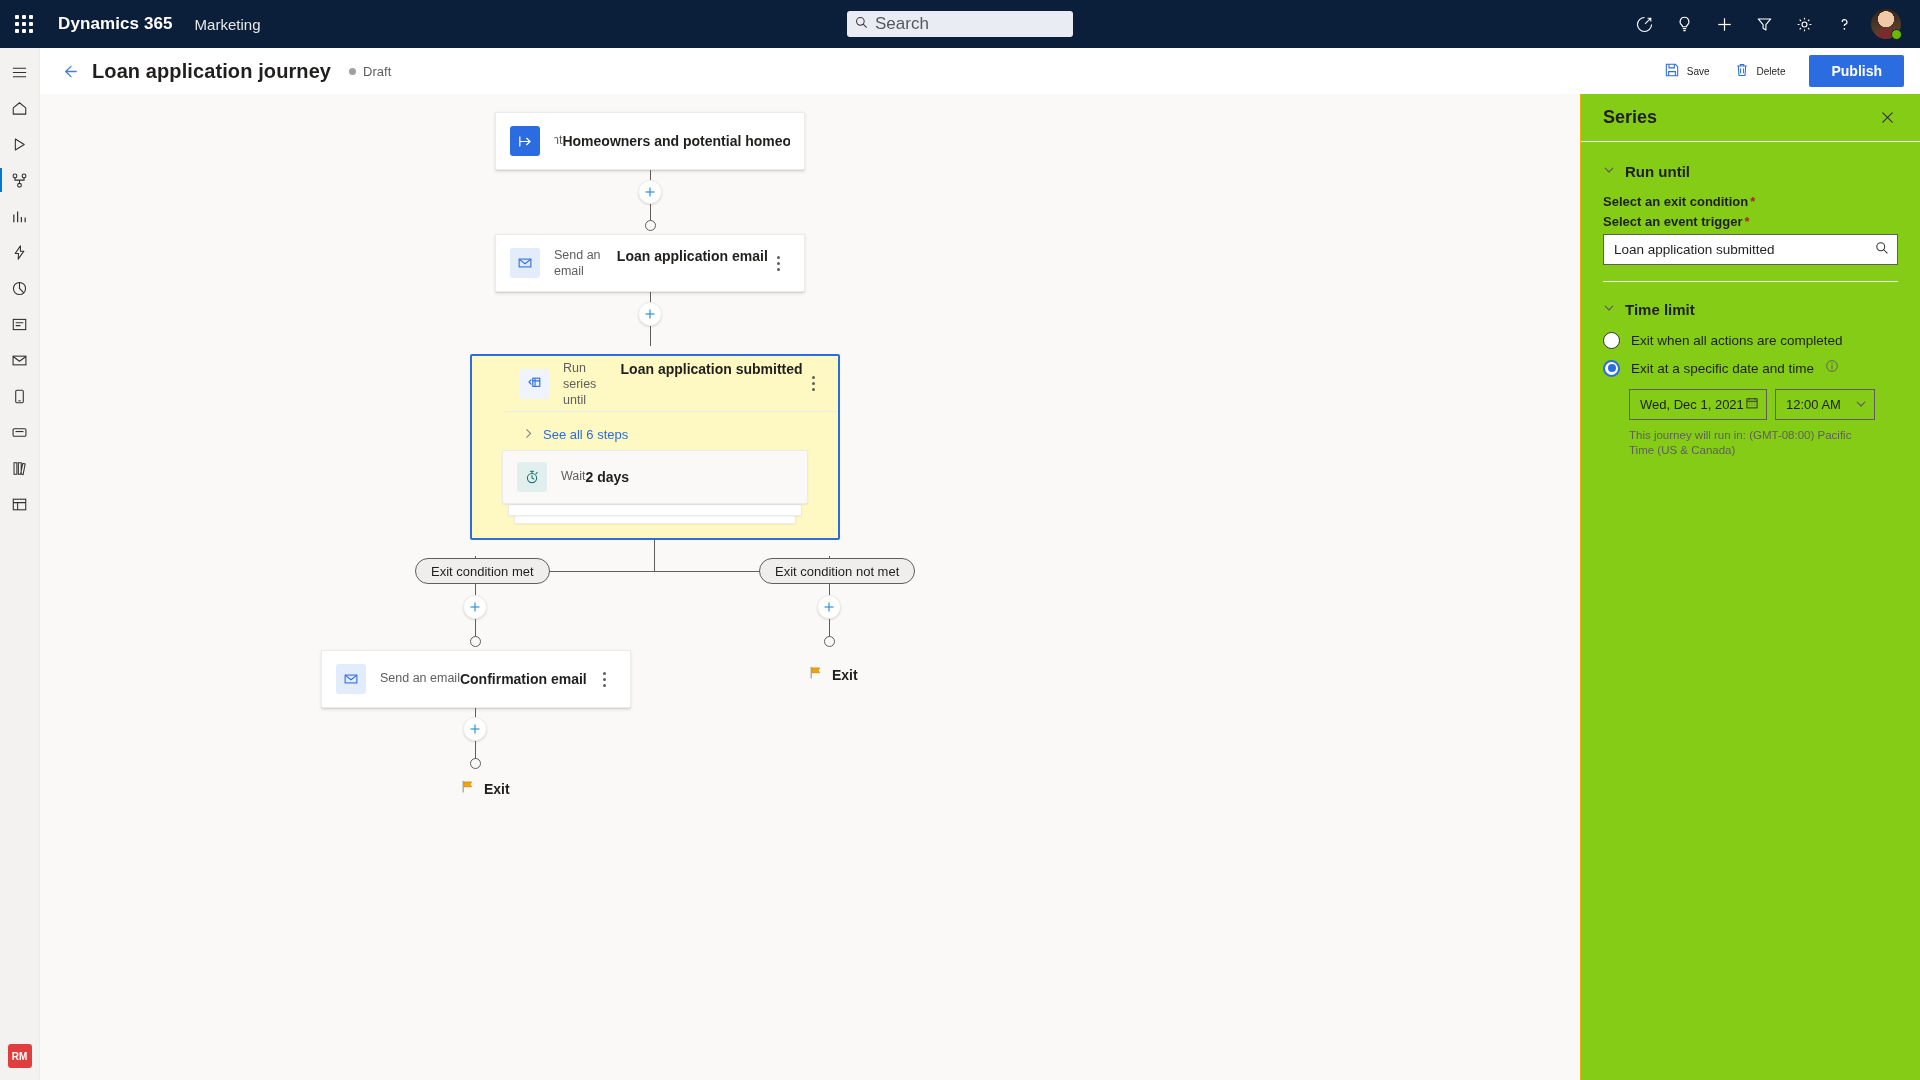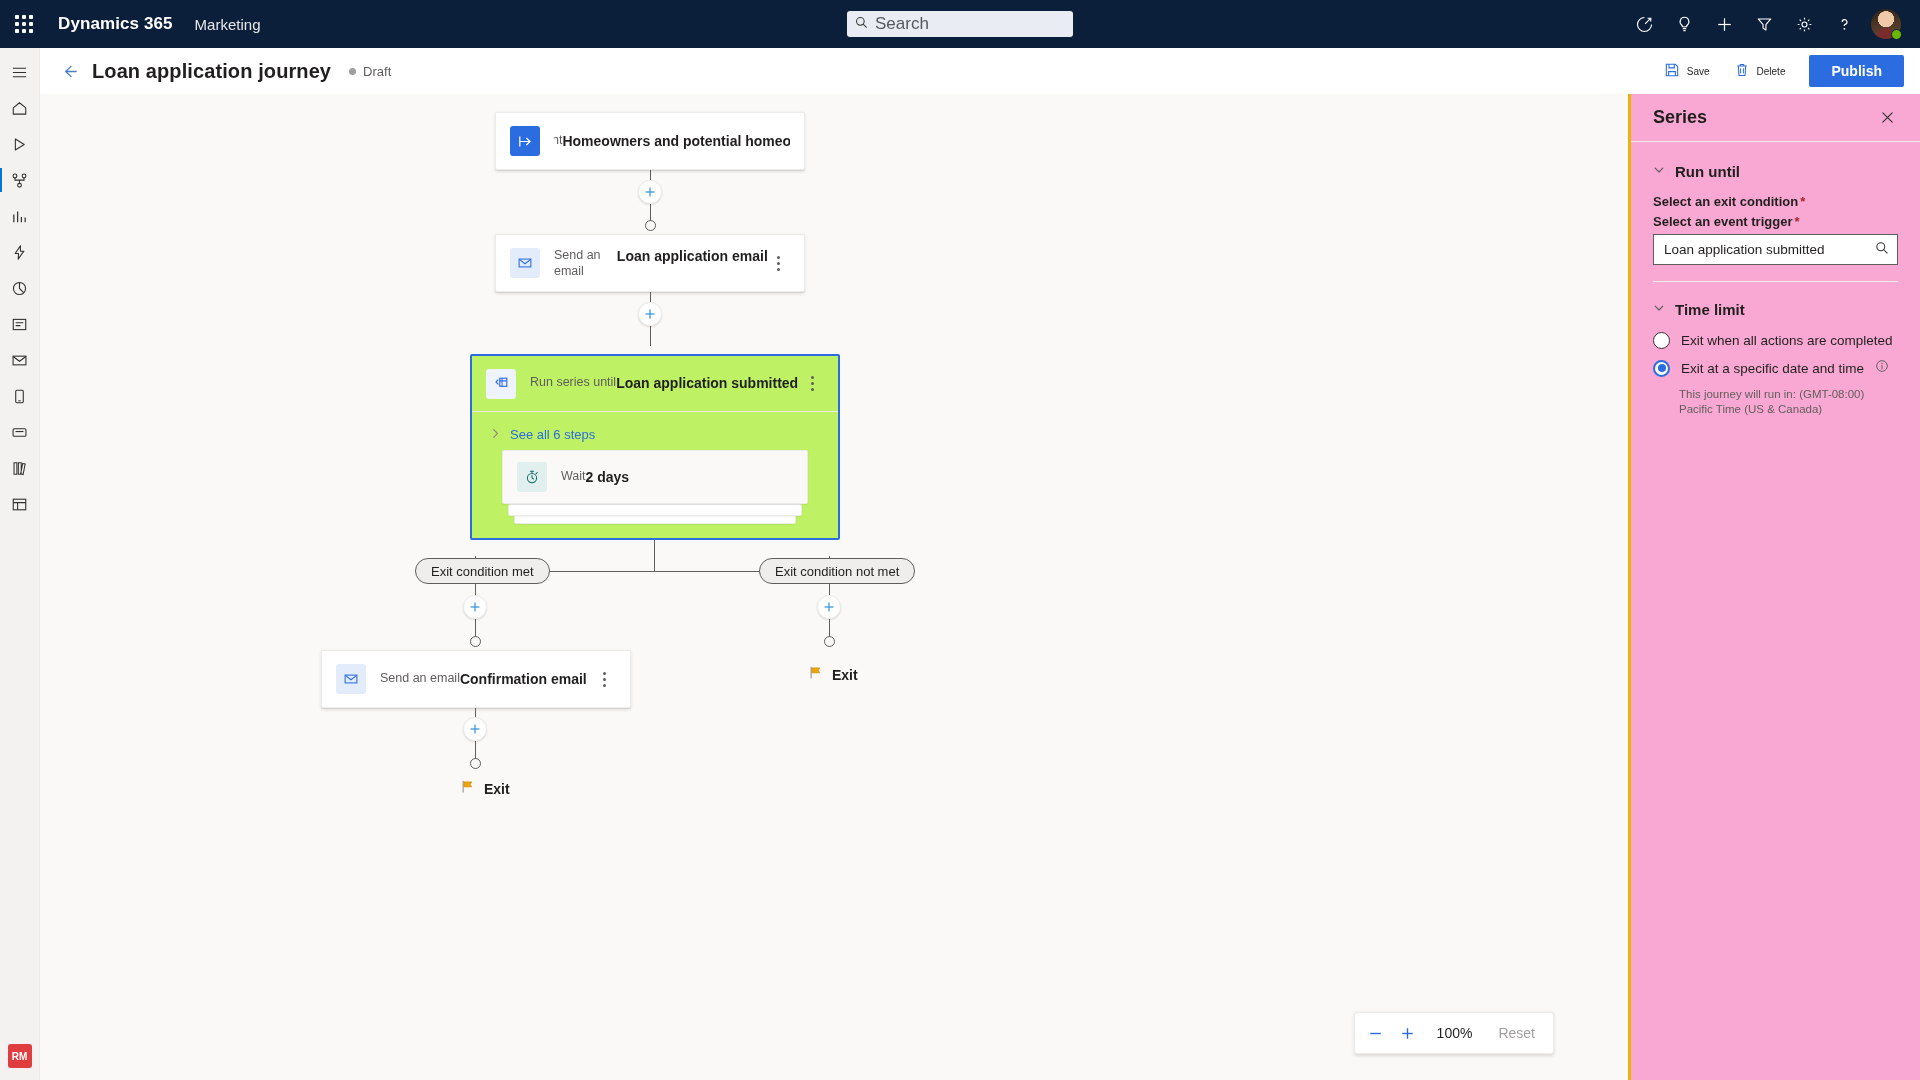--- a/index.html
+++ b/index.html
@@ -144,21 +144,21 @@
     position: absolute; width: 24px; height: 24px; border-radius: 50%; background: #fff;
     border: 1px solid #edebe9; box-shadow: 0 1px 2px rgba(0,0,0,.13);
     display: flex; align-items: center; justify-content: center; cursor: pointer; z-index: 3;
   }
   .connector-dot {
     position: absolute; width: 11px; height: 11px; border-radius: 50%;
     background: #faf9f8; border: 1.5px solid #605e5c; z-index: 3;
   }
 
   .series-box {
-    position: absolute; border: 2px solid #2b6ce0; background: #bef264; border-radius: 2px; z-index: 2;
+    position: absolute; border: 2px solid #2b6ce0; background: #fef9c3; border-radius: 2px; z-index: 2; padding-left: 33px;
   }
   .series-head { display: flex; align-items: center; height: 56px; padding: 0 14px; border-bottom: 1px solid #edebe9; cursor: pointer; }
   .series-steps { display: flex; align-items: center; gap: 9px; padding: 13px 0 10px 18px; cursor: pointer; }
   .series-steps-label { font-size: 13px; color: #2b6ce0; }
   .inner-card-stack { position: absolute; left: 30px; right: 30px; top: 94px; }
   .inner-node {
     position: relative; z-index: 3; background: #faf9f8; border: 1px solid #edebe9;
     border-radius: 2px; height: 54px; display: flex; align-items: center; padding: 0 14px;
     box-shadow: 0 1px 2px rgba(0,0,0,.07); cursor: pointer;
   }
@@ -188,22 +188,22 @@
     cursor: pointer; border-radius: 2px; border: none; background: transparent;
   }
   .zoom-level { font-size: 14px; color: #201f1e; padding: 0 12px; min-width: 54px; text-align: center; }
   .zoom-reset {
     font-size: 14px; color: #a19f9d; background: transparent; border: none; padding: 0 12px;
     height: 30px; font-family: "Liberation Sans", sans-serif; cursor: default;
   }
 
   
   .panel {
-    position: absolute; top: 94px; right: 0; bottom: 0; width: 292px;
-    background: #f9a8d4; border-left: 3px solid #eab308; z-index: 25;
+    position: absolute; top: 94px; right: 0; bottom: 0; width: 340px;
+    background: #84cc16; border-left: 1px solid #eab308; z-index: 25;
   }
   .panel-head {
     height: 48px; display: flex; align-items: center; padding: 0 18px 0 22px;
     border-bottom: 1px solid #edebe9;
   }
   .panel-title { font-size: 18px; font-weight: 600; }
   .panel-close {
     margin-left: auto; width: 30px; height: 30px; display: flex; align-items: center;
     justify-content: center; cursor: pointer; border-radius: 2px; border: none; background: transparent;
   }
@@ -594,35 +594,20 @@
         <svg width="15" height="15" viewBox="0 0 16 16">
             <path d="M3.4 2.4v11.4" stroke="#a19f9d" stroke-width="1.3" stroke-linecap="round"></path>
             <path d="M4.2 3.1h8.2l-1.6 2.6 1.6 2.6H4.2Z" fill="#f0a30a" stroke="#d18c06" stroke-width=".8" stroke-linejoin="round"></path>
           </svg>
       </span>
       <span class="exit-label">Exit</span>
     </div>
 
   </div>
 
-  <div class="zoombar">
-    <button class="zoom-icon-btn">
-      <svg width="15" height="15" viewBox="0 0 16 16">
-          <line x1="2.4" y1="8" x2="13.6" y2="8" stroke="#2b6ce0" stroke-width="1.5"></line>
-        </svg>
-    </button>
-    <button class="zoom-icon-btn">
-      <svg width="15" height="15" viewBox="0 0 16 16">
-          <line x1="8" y1="2.4" x2="8" y2="13.6" stroke="#2b6ce0" stroke-width="1.5"></line>
-          <line x1="2.4" y1="8" x2="13.6" y2="8" stroke="#2b6ce0" stroke-width="1.5"></line>
-        </svg>
-    </button>
-    <span class="zoom-level">100%</span>
-    <button class="zoom-reset">Reset</button>
-  </div>
 </div>
 
 <div class="panel">
   <div class="panel-head">
     <span class="panel-title">Series</span>
     <button class="panel-close">
       <svg width="15" height="15" viewBox="0 0 16 16">
           <path d="M3 3l10 10M13 3 3 13" stroke="#323130" stroke-width="1.25" stroke-linecap="round"></path>
         </svg>
     </button>
@@ -677,16 +662,36 @@
       <span class="radio-label">Exit at a specific date and time</span>
       <span>
         <svg width="14" height="14" viewBox="0 0 16 16">
             <circle cx="8" cy="8" r="6.1" fill="none" stroke="#605e5c" stroke-width="1.1"></circle>
             <path d="M8 7.2v4" stroke="#605e5c" stroke-width="1.1" stroke-linecap="round"></path>
             <circle cx="8" cy="5.1" r=".75" fill="#605e5c"></circle>
           </svg>
       </span>
     </div>
 
+    <div class="datetime-row">
+      <div class="date-ctl">
+        <span class="dt-value">Wed, Dec 1, 2021</span>
+        <span>
+          <svg width="14" height="14" viewBox="0 0 16 16">
+              <rect x="2.2" y="3.2" width="11.6" height="10.4" fill="none" stroke="#323130" stroke-width="1.1"></rect>
+              <path d="M2.2 6h11.6M4.8 2.2v2M11.2 2.2v2" stroke="#323130" stroke-width="1.1"></path>
+              <path d="M4.6 8h1M7.4 8h1M10.2 8h1M4.6 10.4h1M7.4 10.4h1M10.2 10.4h1" stroke="#605e5c" stroke-width=".9"></path>
+            </svg>
+        </span>
+      </div>
+      <div class="time-ctl">
+        <span class="dt-value">12:00 AM</span>
+        <span>
+          <svg width="12" height="12" viewBox="0 0 12 12">
+              <path d="M2.2 4.2 6 8l3.8-3.8" fill="none" stroke="#605e5c" stroke-width="1.2" stroke-linecap="round" stroke-linejoin="round"></path>
+            </svg>
+        </span>
+      </div>
+    </div>
 
     <div class="tz-note">This journey will run in: (GMT-08:00) Pacific Time (US &amp; Canada)</div>
   </div>
 </div>
 
 </body></html>

